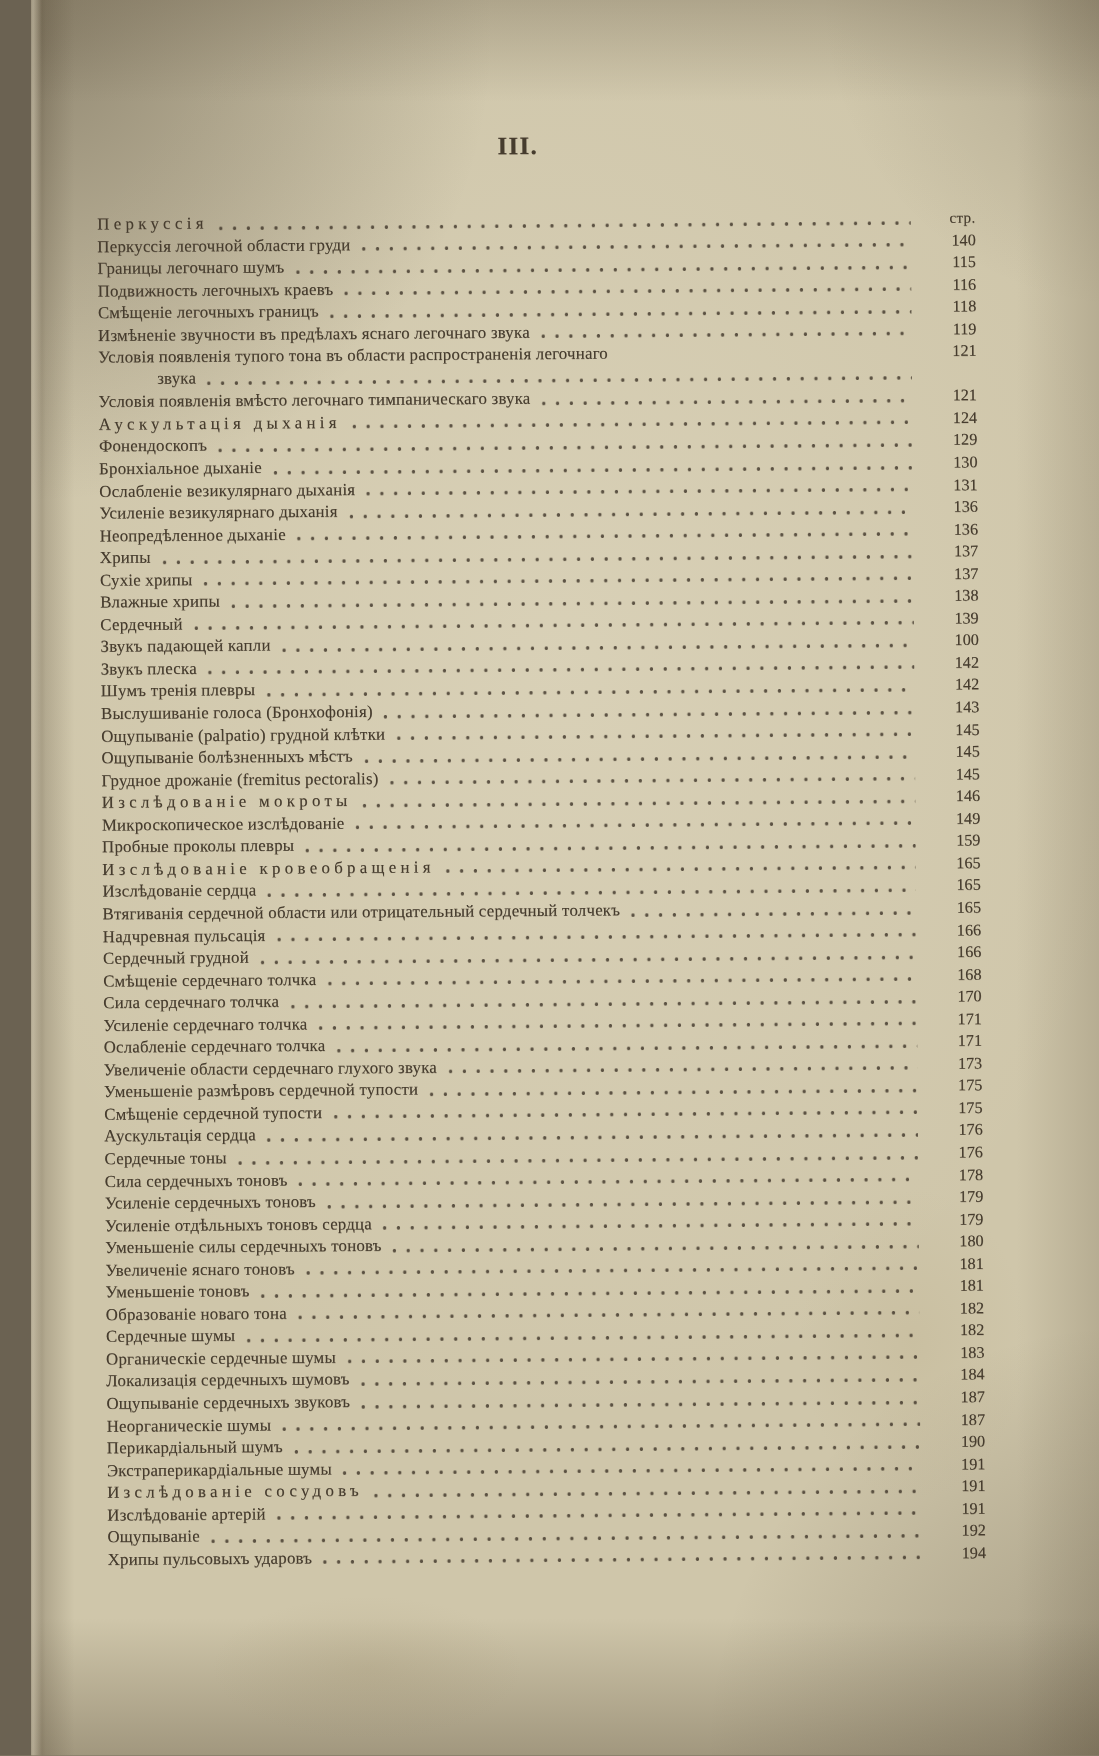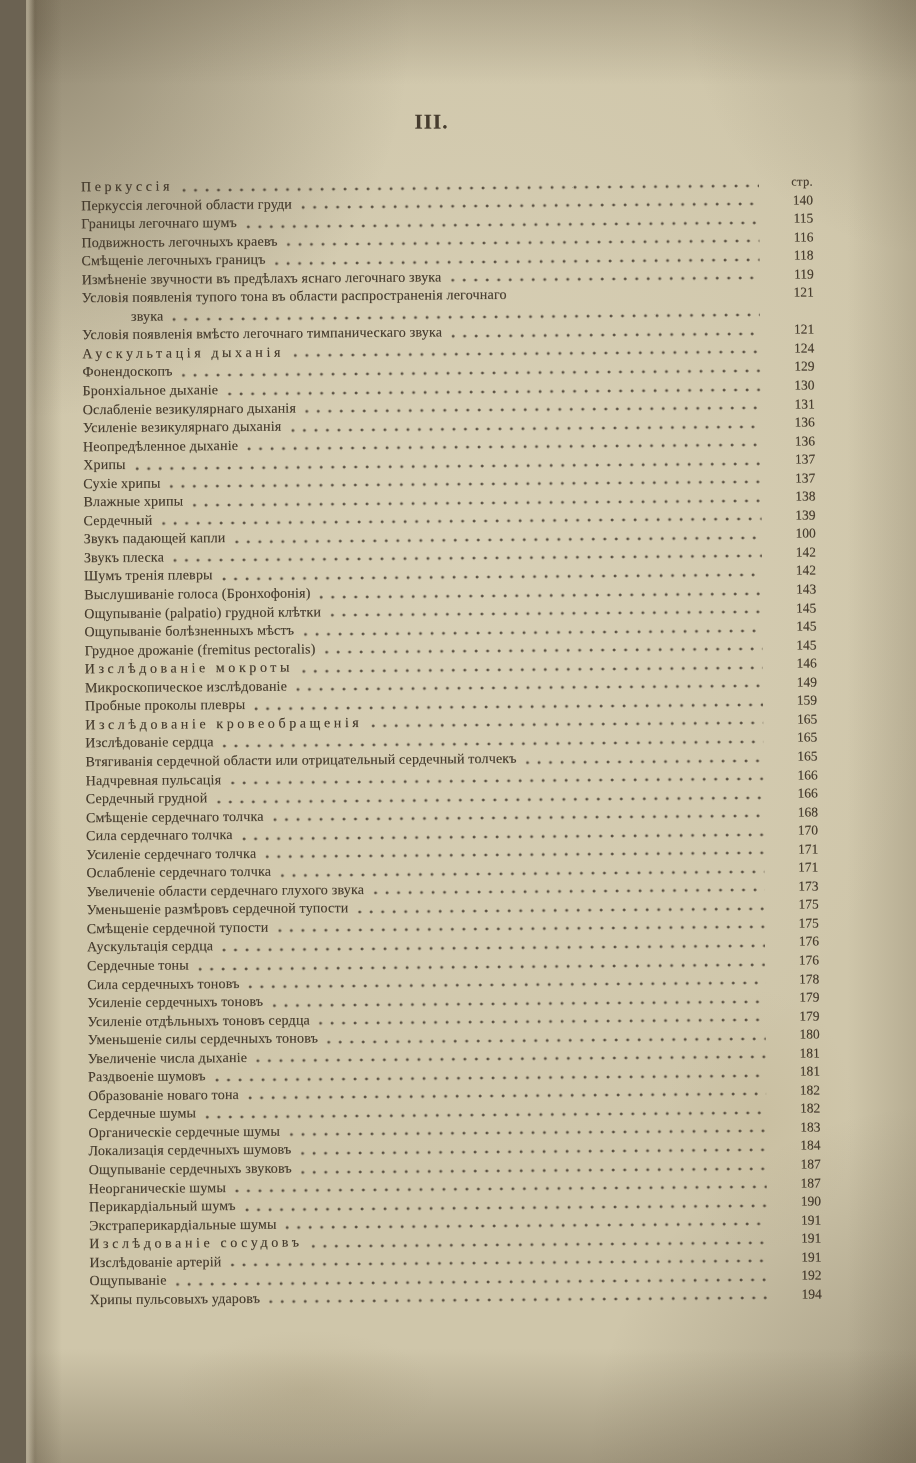--- a/index.html
+++ b/index.html
@@ -296,26 +296,26 @@
       <span class="t">Усиленіе отдѣльныхъ тоновъ сердца</span>
       <span class="dots"></span>
       <span class="pg">179</span>
     </div>
         <div class="row">
       <span class="t">Уменьшеніе силы сердечныхъ тоновъ</span>
       <span class="dots"></span>
       <span class="pg">180</span>
     </div>
         <div class="row">
-      <span class="t">Увеличеніе числа дыханіе</span>
+      <span class="t">Увеличеніе яснаго тоновъ</span>
       <span class="dots"></span>
       <span class="pg">181</span>
     </div>
         <div class="row">
-      <span class="t">Раздвоеніе шумовъ</span>
+      <span class="t">Уменьшеніе тоновъ</span>
       <span class="dots"></span>
       <span class="pg">181</span>
     </div>
         <div class="row">
       <span class="t">Образованіе новаго тона</span>
       <span class="dots"></span>
       <span class="pg">182</span>
     </div>
         <div class="row">
       <span class="t">Сердечные шумы</span>

